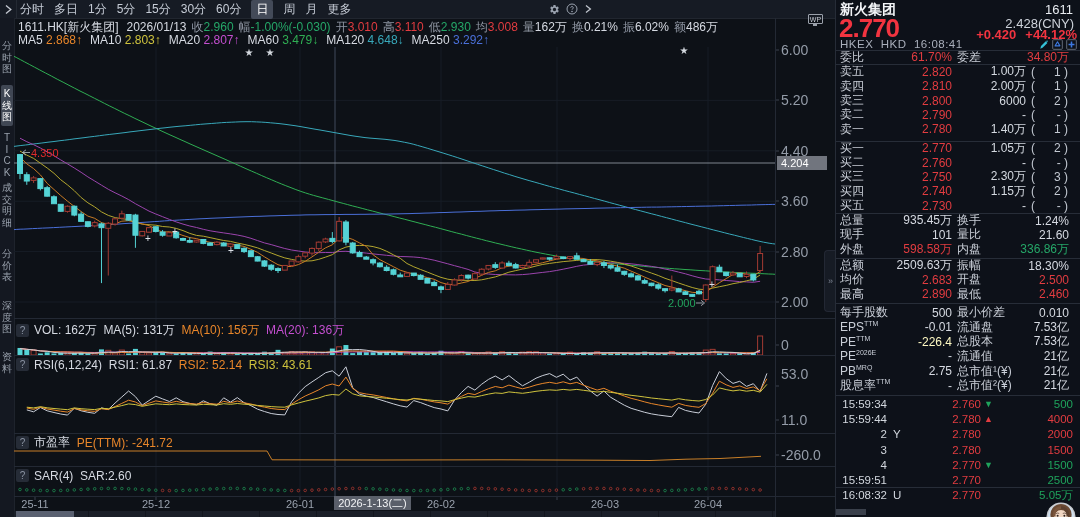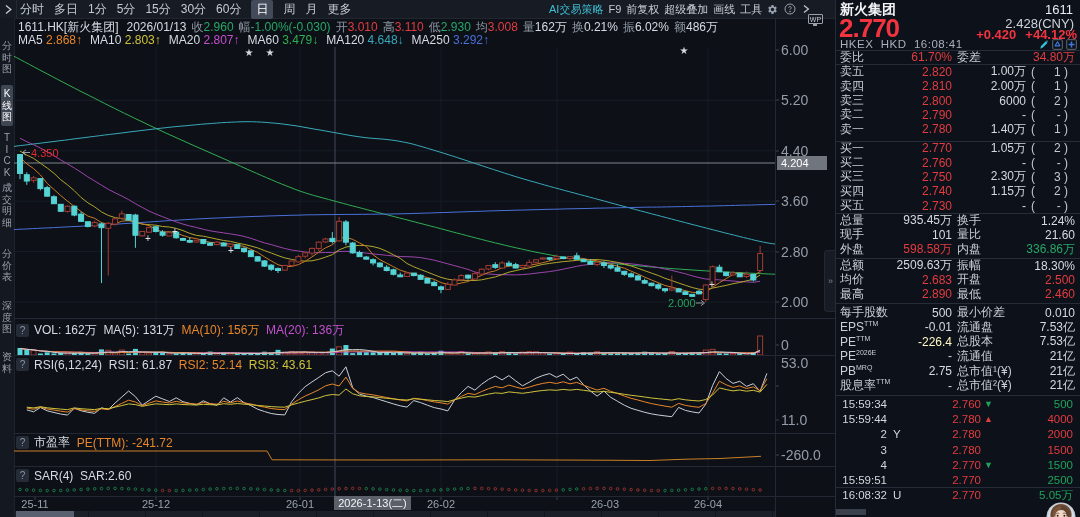--- a/index.html
+++ b/index.html
@@ -65,21 +65,21 @@
   #q-price{left:3px;top:13px;font-size:26px;font-weight:bold;color:#f23440;letter-spacing:-1px;}
   #q-cny{right:7px;top:16px;font-size:13px;color:#ced3db;}
   #q-chg{right:4px;top:27px;font-size:13px;font-weight:bold;color:#f23440;}
   #q-chg span{margin-left:9px;}
   #q-mkt{left:4px;top:38px;font-size:11.5px;color:#a9afbb;letter-spacing:.5px;}
   #q-icons{right:4px;top:39px;display:flex;gap:3px;}
   .qrow{position:absolute;left:0;width:245px;height:14.3px;display:flex;align-items:center;white-space:nowrap;}
   .qrow .l1{position:absolute;left:4px;color:#c9ced7;}
   .qrow .v1{position:absolute;left:55px;width:61px;text-align:right;}
   .qrow .l2{position:absolute;left:121px;color:#c9ced7;}
-  .qrow .v2{position:absolute;right:6px;text-align:right;margin-left:22px;}
+  .qrow .v2{position:absolute;right:12px;text-align:right;margin-left:22px;}
   .qrow .qty{position:absolute;left:110px;width:80px;text-align:right;color:#d4d9e0;}
   .qrow .cnt{position:absolute;left:195px;width:37px;display:flex;justify-content:space-between;color:#c3c9d2;}
   .qsep{position:absolute;left:0px;width:245px;height:1px;background:#272d38;}
   sup{font-size:7px;}
   .trow{position:absolute;left:0;width:245px;height:15.2px;display:flex;align-items:center;white-space:nowrap;font-size:11.5px;}
   .trow .tm{position:absolute;left:3px;width:48px;text-align:right;color:#d2d7de;}
   .trow .fl{position:absolute;left:57px;color:#d2d7de;}
   .trow .pr{position:absolute;left:85px;width:60px;text-align:right;}
   .trow .ar{position:absolute;left:148px;font-size:9px;}
   .trow .vol{position:absolute;right:8px;}
@@ -105,21 +105,20 @@
         <span class="tab">5分</span>
         <span class="tab">15分</span>
         <span class="tab">30分</span>
         <span class="tab">60分</span>
         <span class="tab active">日</span>
         <span class="tab">周</span>
         <span class="tab">月</span>
         <span class="tab">更多</span>
       </nav>
   <div id="tb-right">
-    <span id="tb-tools"><span class="tbtool ai">AI交易策略</span><span class="tbtool">F9</span><span class="tbtool">前复权</span><span class="tbtool">超级叠加</span><span class="tbtool">画线</span><span class="tbtool">工具</span></span>
     <span class="tbicon">
       <svg width="11" height="11" viewBox="0 0 24 24" fill="#9aa2af">
         <path d="M19.14 12.94c.04-.3.06-.61.06-.94 0-.32-.02-.64-.07-.94l2.03-1.58a.49.49 0 0 0 .12-.61l-1.92-3.32a.488.488 0 0 0-.59-.22l-2.39.96c-.5-.38-1.03-.7-1.62-.94l-.36-2.54a.484.484 0 0 0-.48-.41h-3.84c-.24 0-.43.17-.47.41l-.36 2.54c-.59.24-1.13.57-1.62.94l-2.39-.96c-.22-.08-.47 0-.59.22L2.74 8.87c-.12.21-.08.47.12.61l2.03 1.58c-.05.3-.09.63-.09.94s.02.64.07.94l-2.03 1.58a.49.49 0 0 0-.12.61l1.92 3.32c.12.22.37.29.59.22l2.39-.96c.5.38 1.03.7 1.62.94l.36 2.54c.05.24.24.41.48.41h3.84c.24 0 .44-.17.47-.41l.36-2.54c.59-.24 1.13-.56 1.62-.94l2.39.96c.22.08.47 0 .59-.22l1.92-3.32c.12-.22.07-.47-.12-.61l-2.01-1.58zM12 15.6c-1.98 0-3.6-1.62-3.6-3.6s1.62-3.6 3.6-3.6 3.6 1.62 3.6 3.6-1.62 3.6-3.6 3.6z"></path>
       </svg>
         </span>
     <span class="tbicon">
       <svg width="12" height="12" viewBox="0 0 24 24" fill="none" stroke="#9aa2af" stroke-width="2">
         <circle cx="12" cy="12" r="10"></circle>
             <path d="M9.5 9.5a2.5 2.5 0 1 1 3.8 2.1c-.8.5-1.3 1-1.3 1.9"></path>
             <circle cx="12" cy="17" r="0.8" fill="#9aa2af"></circle>
@@ -686,21 +685,21 @@
 <div class="abs" style="left:775px;top:18px;width:1px;height:499px;background:#232934"></div>
 
 <div id="axis-labels">
       <div class="pricelab abs" style="top: 50px;">6.00</div>
       <div class="pricelab abs" style="top: 100px;">5.20</div>
       <div class="pricelab abs" style="top: 151px;">4.40</div>
       <div class="pricelab abs" style="top: 201px;">3.60</div>
       <div class="pricelab abs" style="top: 252px;">2.80</div>
       <div class="pricelab abs" style="top: 302px;">2.00</div>
       <div class="pricelab abs" style="top: 345px;">0</div>
-      <div class="pricelab abs" style="top: 363px;">53.0</div>
+      <div class="pricelab abs" style="top: 374px;">53.0</div>
       <div class="pricelab abs" style="top: 420px;">11.0</div>
       <div class="pricelab abs" style="top: 455px;">-260.0</div>
     </div>
 <div id="badge-4204" class="abs">4.204</div>
 <div id="panel-handle" class="abs">»</div>
 
 <div class="ind-legend" style="top:324px">
   <span class="qicon">?</span>
   <span>VOL: 162万</span>&nbsp;&nbsp;<span>MA(5): 131万</span>&nbsp;&nbsp;<span class="o1">MA(10): 156万</span>&nbsp;&nbsp;<span class="o2">MA(20): 136万</span>
 </div>

